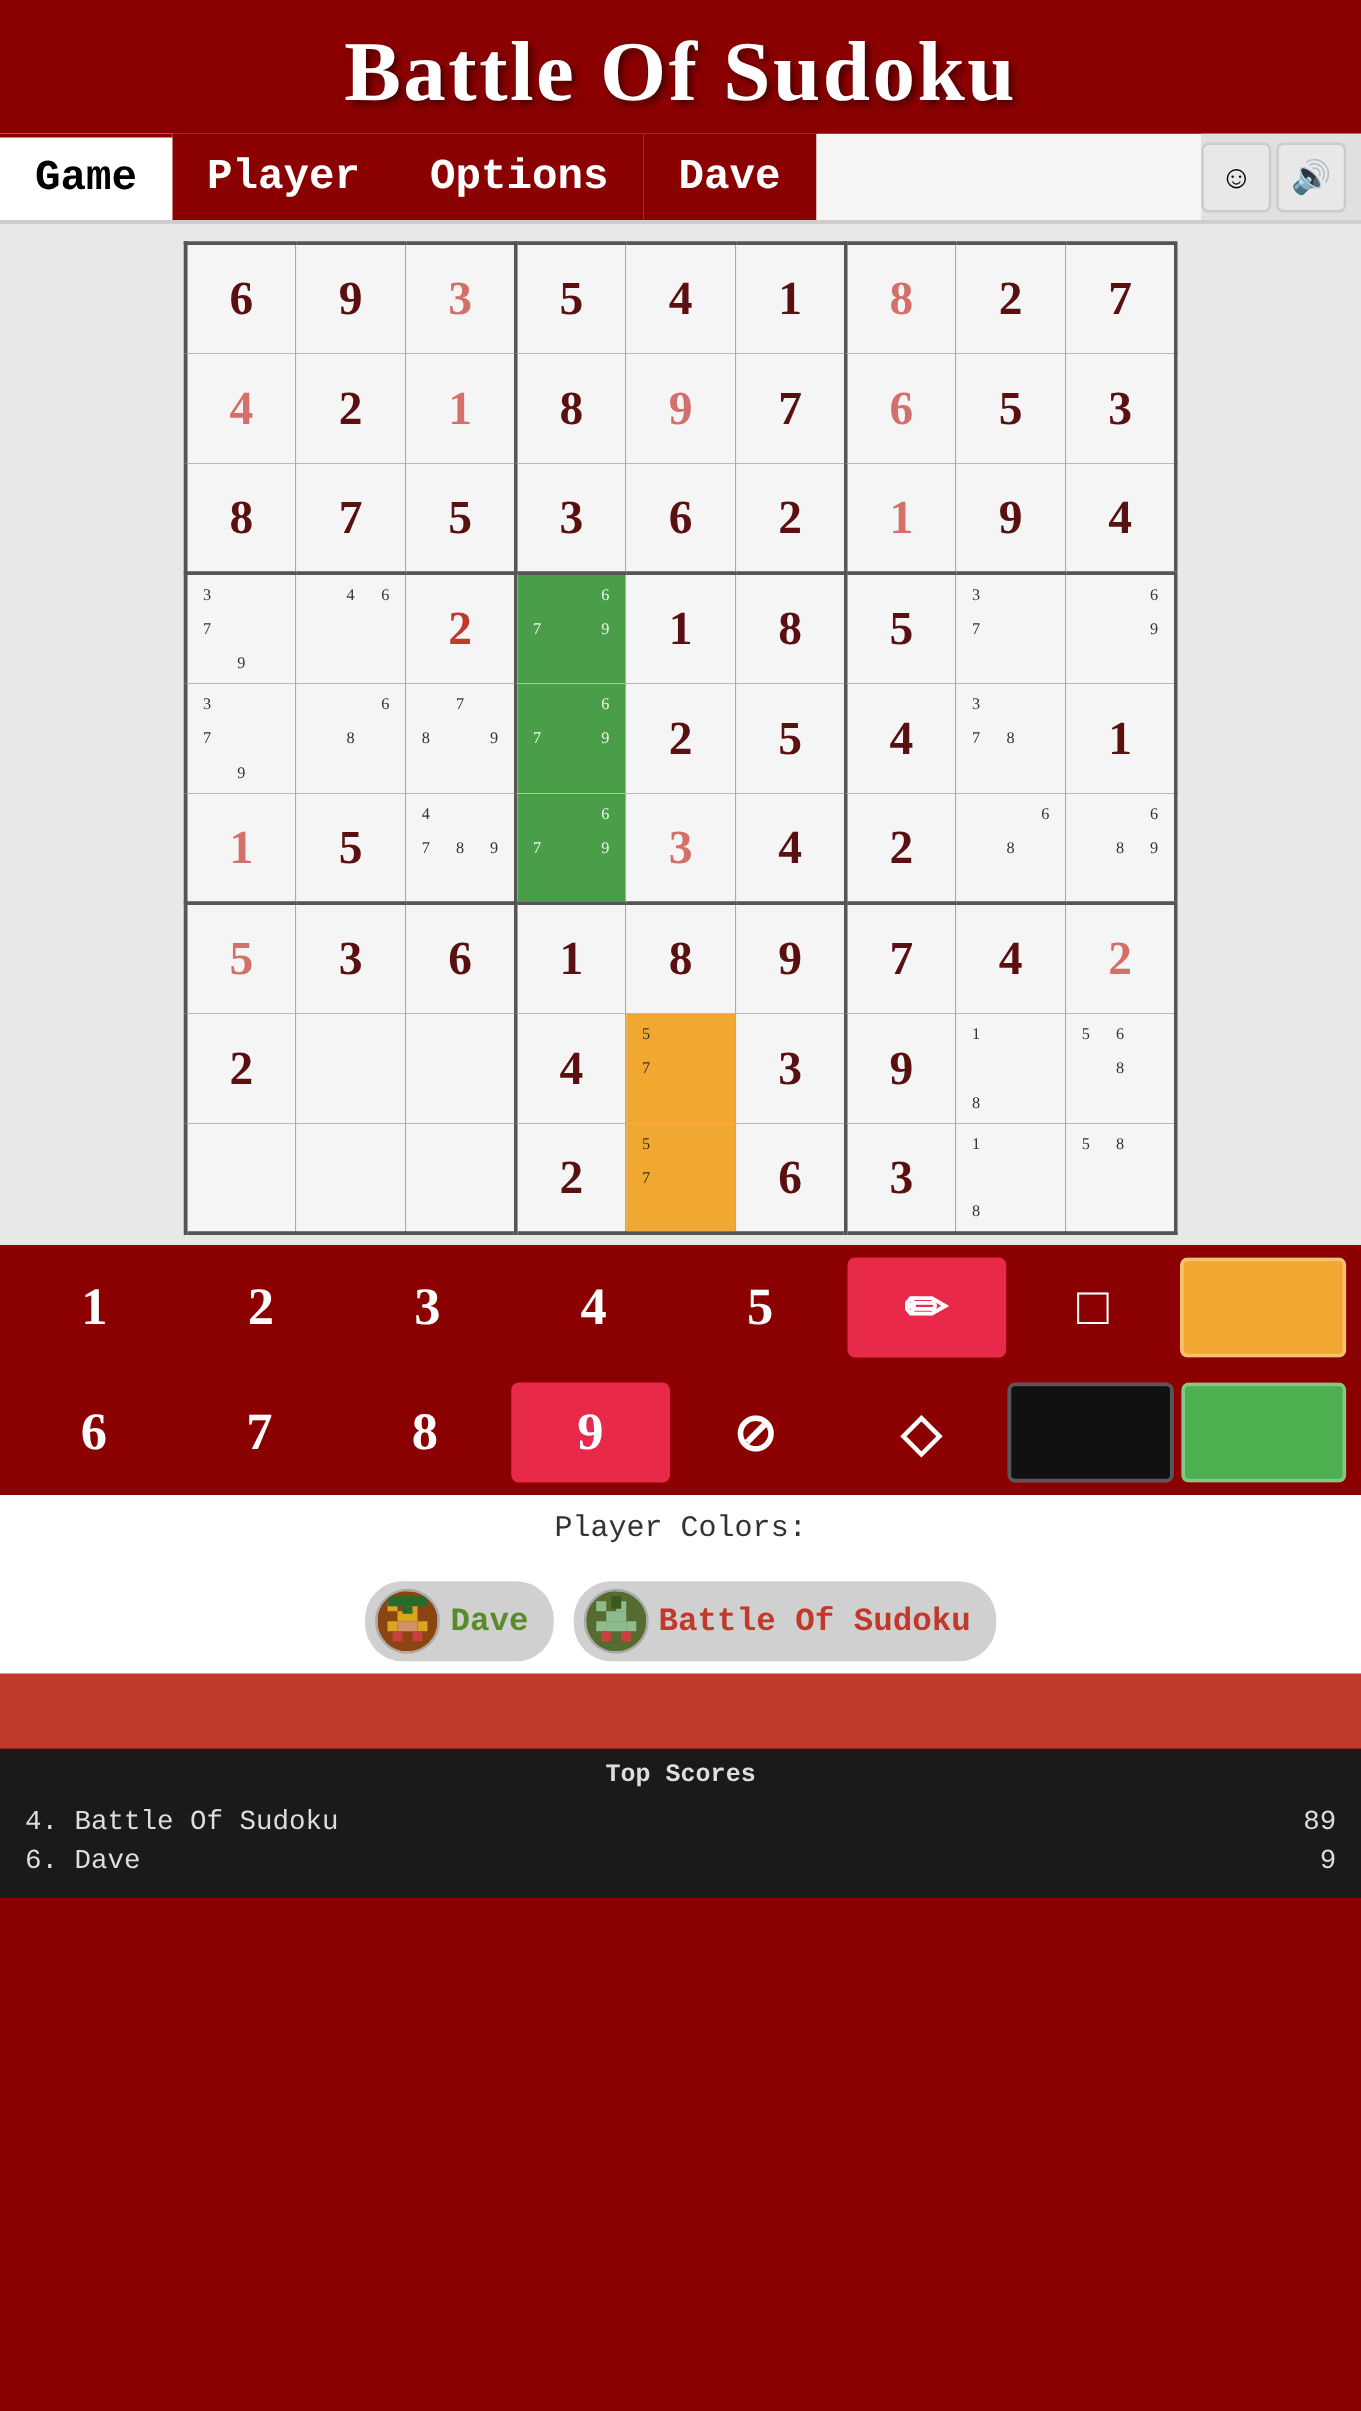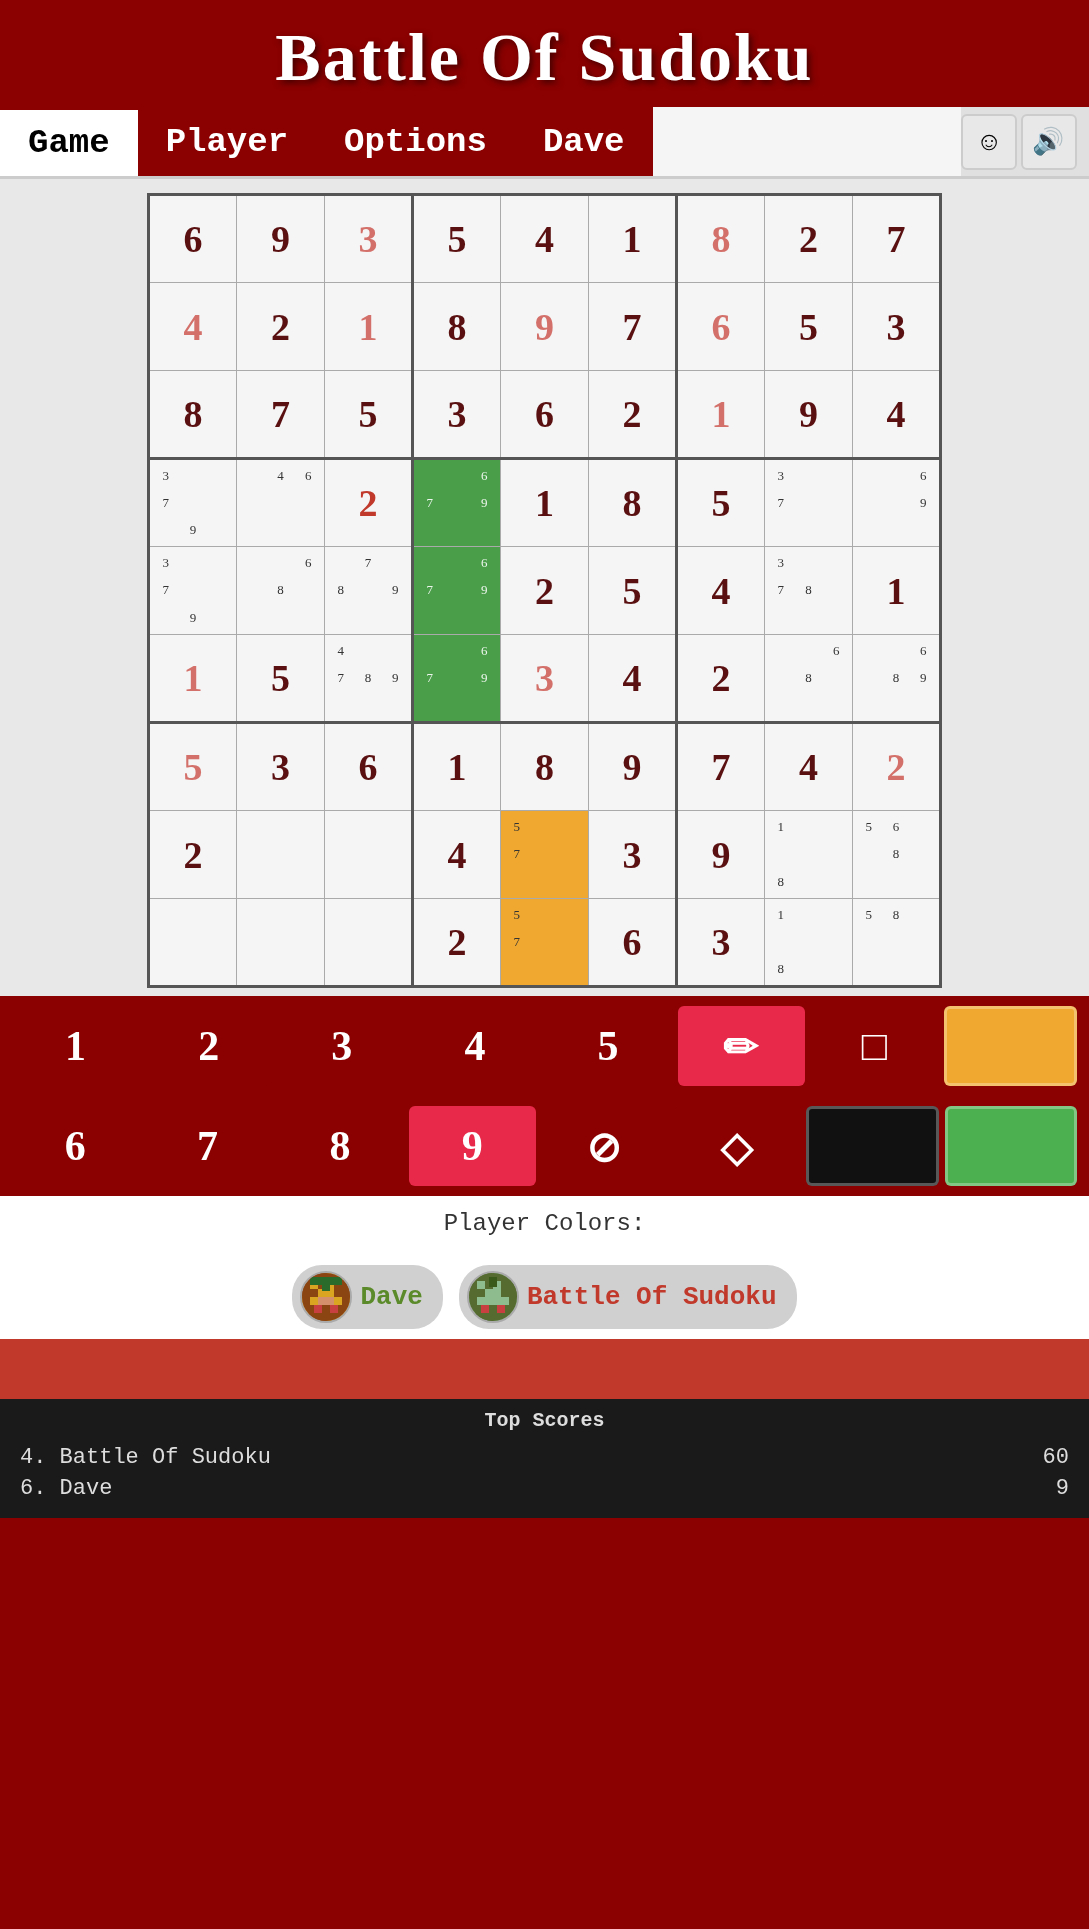--- a/index.html
+++ b/index.html
@@ -679,20 +679,20 @@
   </div>
 </div>
 
 <div id="red-bar"></div>
 
 <div id="top-scores">
   <div id="top-scores-title">Top Scores</div>
   <div id="scores-list">
       <div class="score-row">
         <span>4. Battle Of Sudoku</span>
-        <span>60</span>
+        <span>89</span>
       </div>
       <div class="score-row">
         <span>6. Dave</span>
         <span>9</span>
       </div>
     </div>
 </div>
 
 </body></html>

